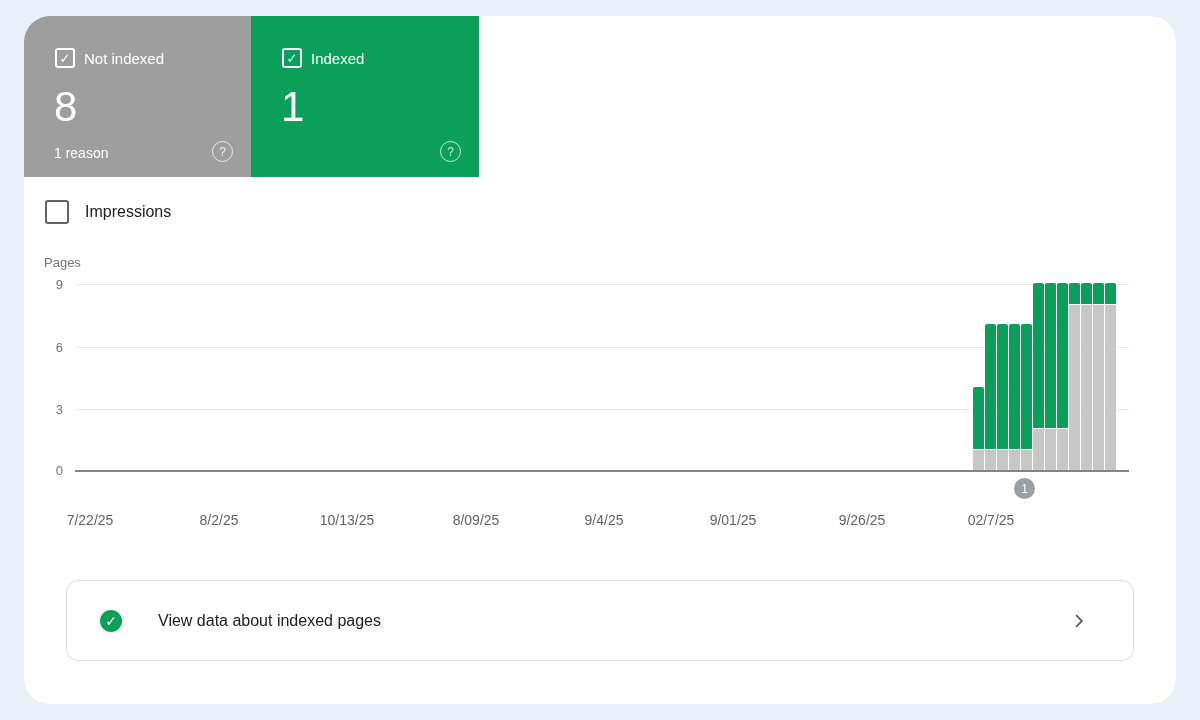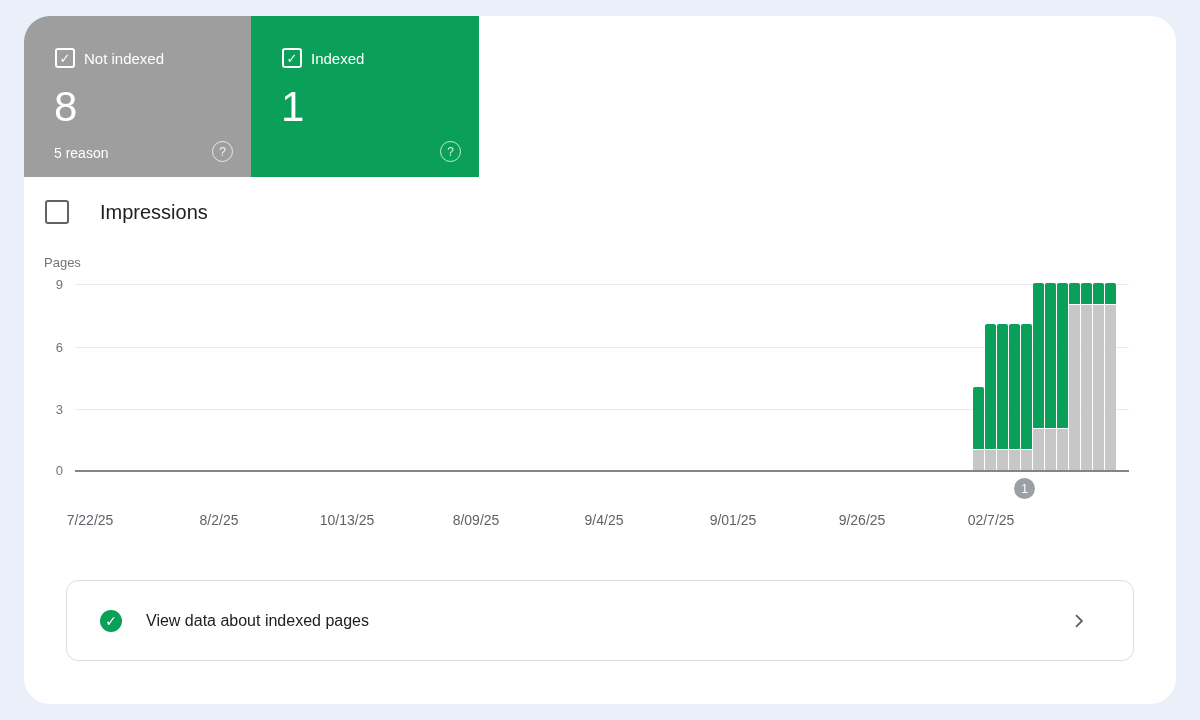--- a/index.html
+++ b/index.html
@@ -31,21 +31,21 @@
   .help {
     position:absolute; width:19px; height:19px; border:1.5px solid rgba(255,255,255,0.75);
     border-radius:50%; right:18px; bottom:15px;
     display:flex; align-items:center; justify-content:center;
     font-size:12px; color:rgba(255,255,255,0.85); cursor:pointer;
   }
 
   
   .impressions { position:absolute; left:21px; top:184px; display:flex; align-items:center; gap:16px; cursor:pointer; }
   .cbx-empty { width:20px; height:20px; border:2px solid #5F6368; border-radius:3px; background:#fff; }
-  .impressions-label { font-size:20px; color:var(--text-dark,#202124);margin-left:15px; }
+  .impressions-label { font-size:16px; color:var(--text-dark,#202124); }
 
   
   .chart { position:absolute; left:0; top:0; width:947px; height:560px; }
   .ylabel { position:absolute; left:20px; top:239px; font-size:13px; color:#757575; }
   .gridline { position:absolute; left:51px; width:1054px; height:1px; background:var(--grid,#E8EAED); }
   .axisline { position:absolute; left:51px; width:1054px; height:2px; background:var(--axis,#80868B); }
   .ytick { position:absolute; left:11px; width:28px; text-align:right; font-size:13px; color:#757575; transform:translateY(-50%); }
   .bars { position:absolute; left:949px; top:267px; width:143px; height:187px;
           display:flex; align-items:flex-end; gap:1px; }
   .bar { flex:1; display:flex; flex-direction:column; justify-content:flex-end; cursor:pointer; }
@@ -64,36 +64,36 @@
   .banner {
     position:absolute; left:42px; top:564px; width:1068px; height:81px;
     border:1px solid var(--border,#DADCE0); border-radius:12px; background:#fff;
     display:flex; align-items:center; cursor:pointer; box-sizing:border-box;
   }
   .banner-check {
     width:22px; height:22px; border-radius:50%; background:var(--green,#0AA05A);
     margin-left:33px; display:flex; align-items:center; justify-content:center;
     color:#fff; font-size:14px; font-weight:bold; flex:0 0 auto;
   }
-  .banner-text { margin-left:24px; font-size:16px; color:var(--text-dark,#202124); flex:1; }
+  .banner-text { margin-left:36px; font-size:16px; color:var(--text-dark,#202124); flex:1; }
   .banner-chevron { margin-right:44px; display:flex; align-items:center; }
 </style>
 </head>
 <body>
 
 <div class="stage">
   <div class="panel">
 
     <div class="card gray">
       <div class="card-head">
         <span class="cbx-white">✓</span>
         <span class="card-label">Not indexed</span>
       </div>
       <div class="card-value">8</div>
-      <div class="card-sub">5 reason</div>
+      <div class="card-sub">1 reason</div>
       <div class="help">?</div>
     </div>
 
     <div class="card green">
       <div class="card-head">
         <span class="cbx-white">✓</span>
         <span class="card-label">Indexed</span>
       </div>
       <div class="card-value">1</div>
       <div class="help">?</div>

